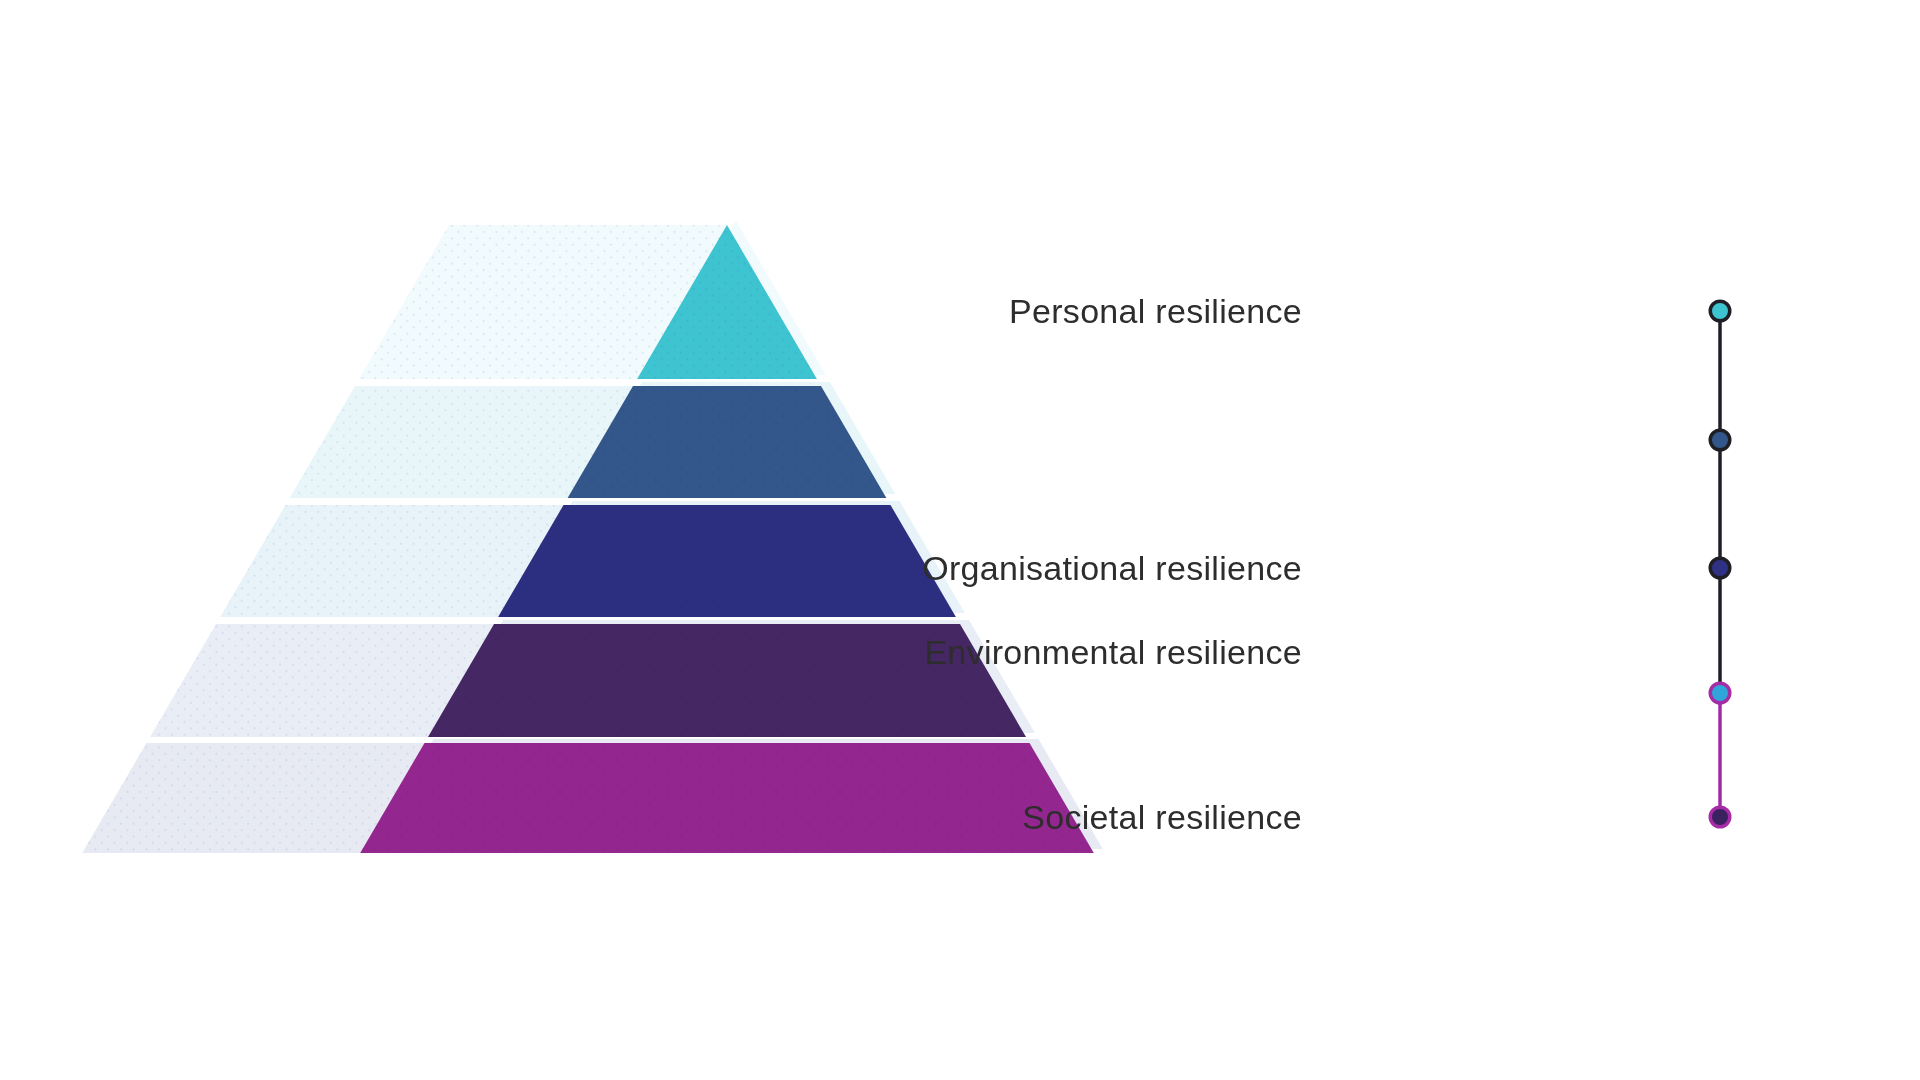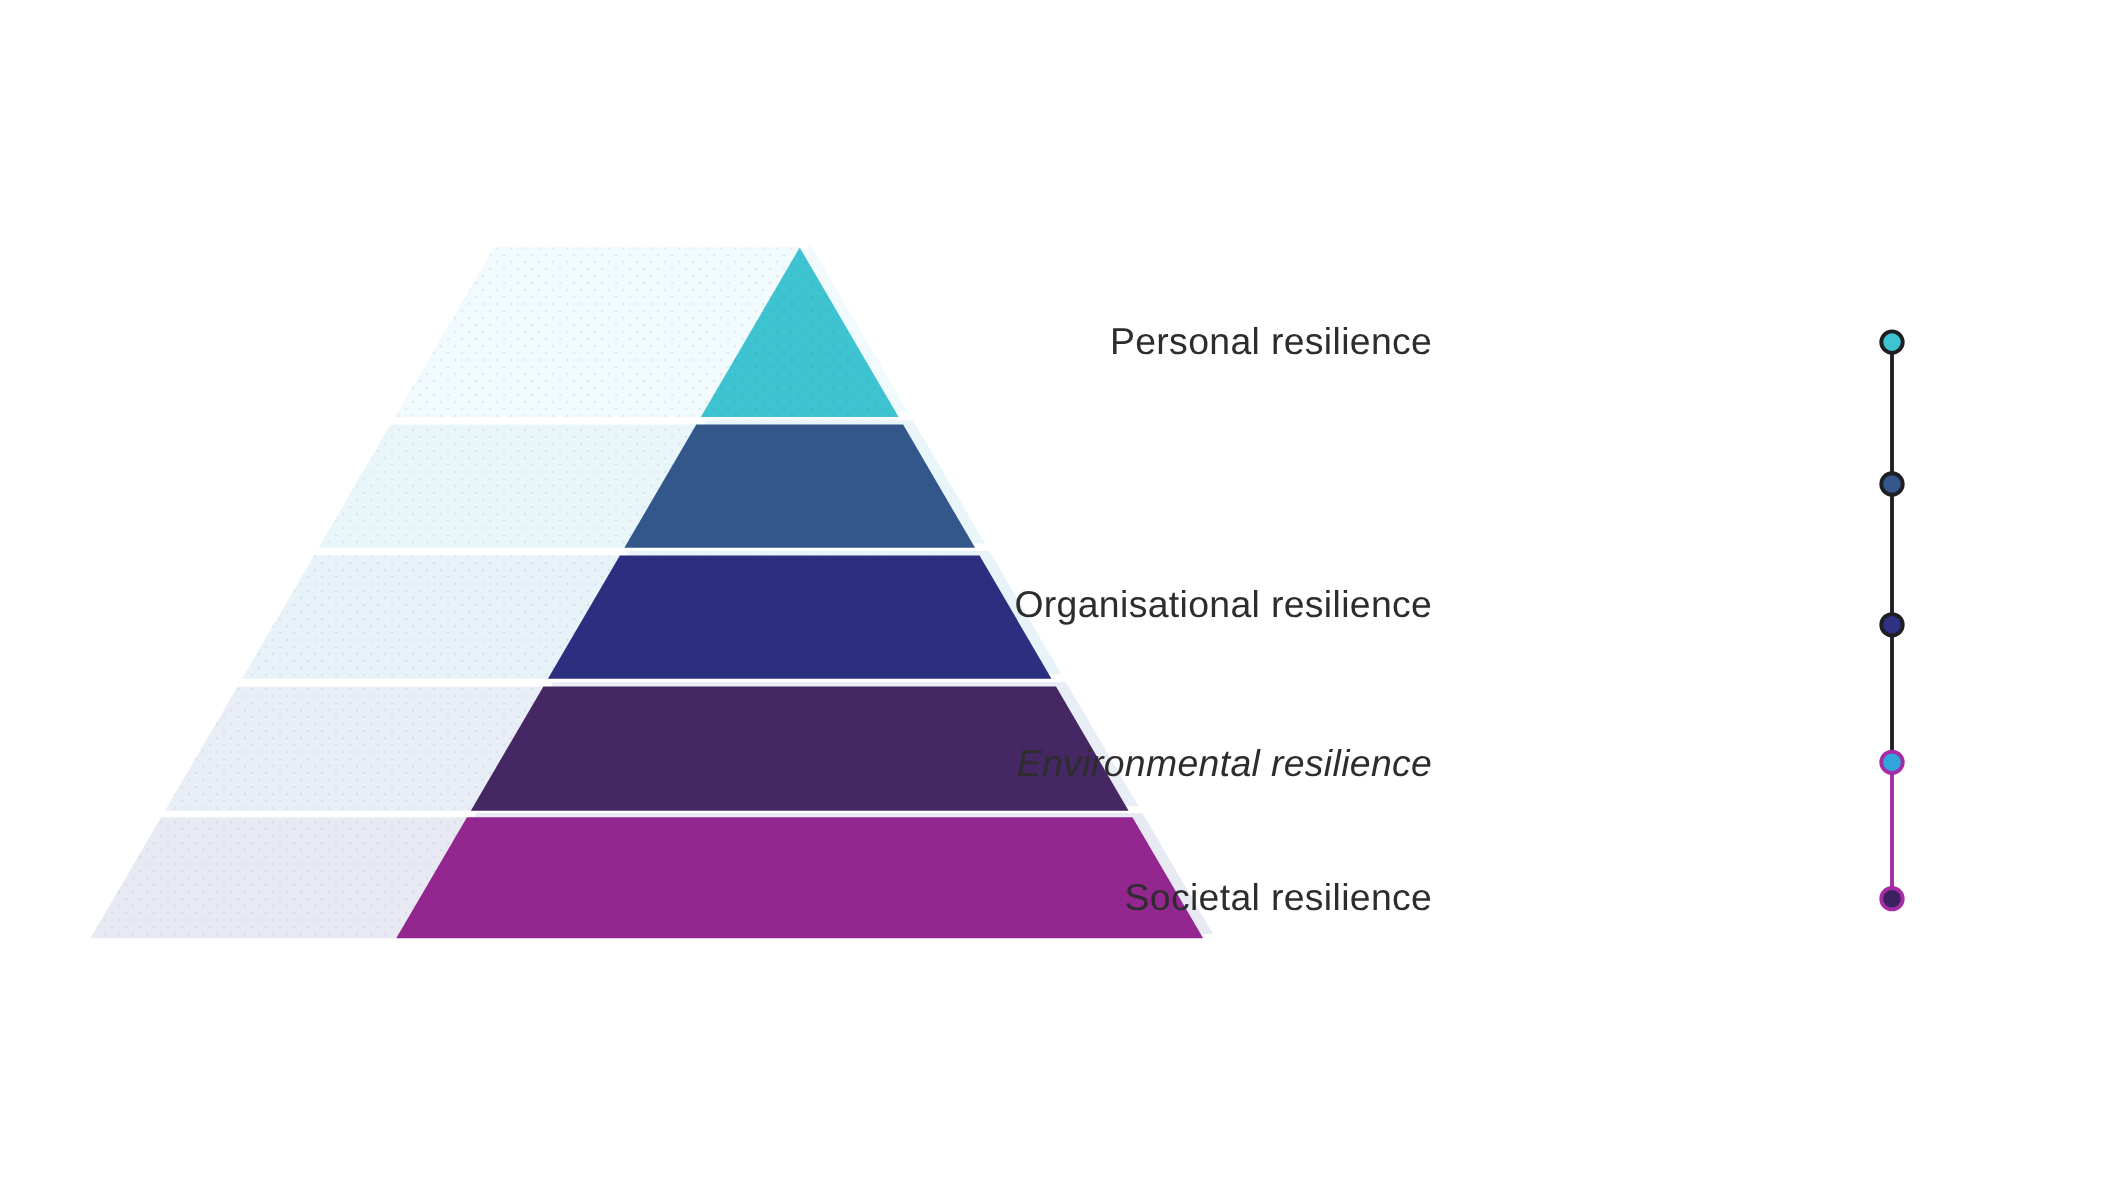--- a/index.html
+++ b/index.html
@@ -62,18 +62,18 @@
         <circle cx="1720" cy="311" r="9.75" fill="#3EC3D1" stroke="#1E1E24" stroke-width="3.5"></circle>
         <circle cx="1720" cy="440" r="9.75" fill="#33578B" stroke="#1E1E24" stroke-width="3.5"></circle>
         <circle cx="1720" cy="568" r="9.75" fill="#2F3284" stroke="#1E1E24" stroke-width="3.5"></circle>
         <circle cx="1720" cy="693" r="9.75" fill="#2FA5DB" stroke="#A62CA5" stroke-width="3.5"></circle>
         <circle cx="1720" cy="817" r="9.75" fill="#3B2160" stroke="#A62CA5" stroke-width="3.5"></circle>
       </g>
   </svg>
 
   <div class="legend">
     <div class="legend-label" style="top: 311px;">Personal resilience</div>
-    <div class="legend-label" style="top: 550px;">Organisational resilience</div>
-    <div class="legend-label" style="top: 695px; font-style: italic;">Environmental resilience</div>
+    <div class="legend-label" style="top: 568px;">Organisational resilience</div>
+    <div class="legend-label" style="top: 652px;">Environmental resilience</div>
     <div class="legend-label" style="top: 817px;">Societal resilience</div>
   </div>
 
 </div>
 
 </body></html>

